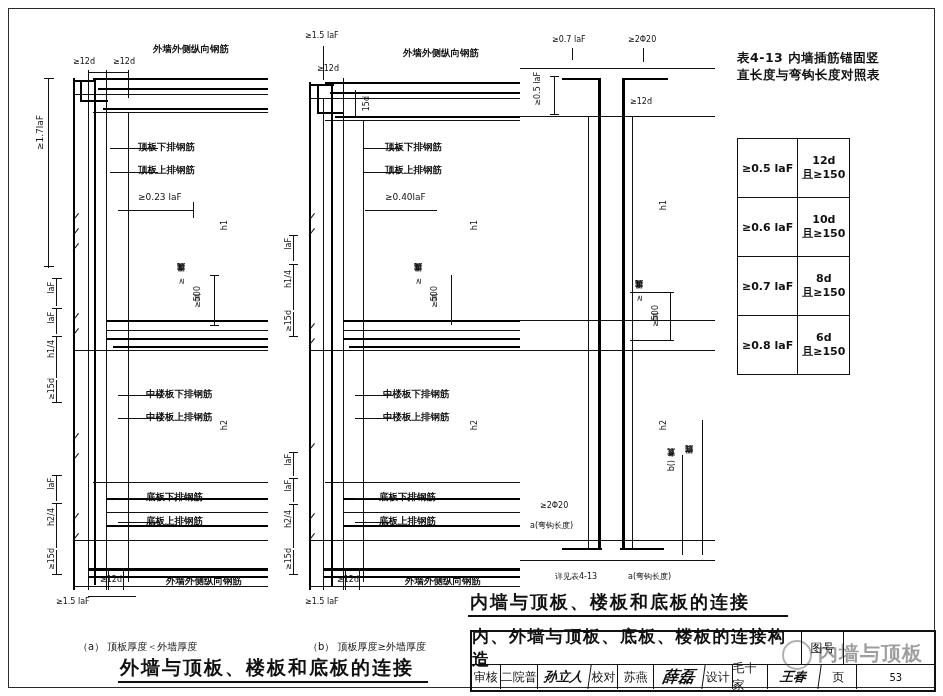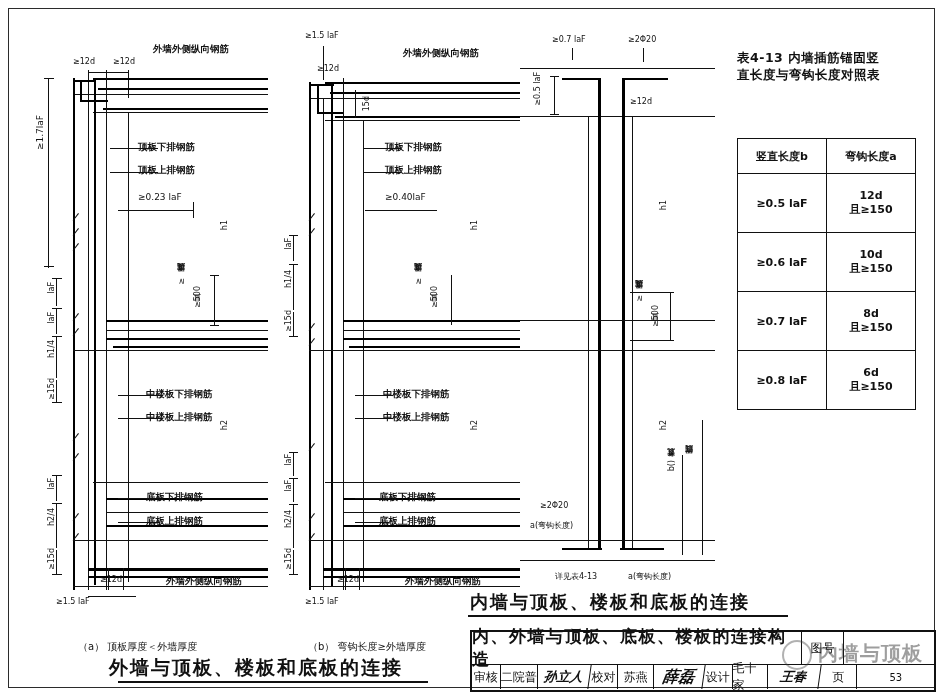--- a/index.html
+++ b/index.html
@@ -331,24 +331,20 @@
     <div class="ln v" style="left:172px;top:435px;height:100px;"></div>
     <div class="ln v" style="left:192px;top:400px;height:135px;"></div>
   </div>
 
   <div class="tbl-title" style="left:737px;top:50px;width:180px;">
     <span>表4-13  内墙插筋锚固竖</span><br>
     <span>直长度与弯钩长度对照表</span>
   </div>
   <table class="t413" style="position:absolute;left:737px;top:138px;">
     <tbody>
-        <tr>
-      <th class="c1" style="height:30px;">竖直长度b</th>
-      <th class="c2">弯钩长度a</th>
-    </tr>
     <tr>
       <td style="height:54px;">≥0.5 laF</td>
       <td>
         <div>12d</div>
         <div>且≥150</div>
       </td>
     </tr>
     <tr>
       <td style="height:54px;">≥0.6 laF</td>
       <td>
@@ -367,23 +363,23 @@
       <td style="height:54px;">≥0.8 laF</td>
       <td>
         <div>6d</div>
         <div>且≥150</div>
       </td>
     </tr>
   </tbody>
     </table>
 
   <div class="cap" style="left:78px;top:640px;">（a）  顶板厚度＜外墙厚度</div>
-  <div class="cap" style="left:308px;top:640px;">（b）  弯钩长度≥外墙厚度</div>
-
-  <div class="bigcap" style="left:109px;top:655px;">外墙与顶板、楼板和底板的连接</div>
+  <div class="cap" style="left:308px;top:640px;">（b）  顶板厚度≥外墙厚度</div>
+
+  <div class="bigcap" style="left:120px;top:655px;">外墙与顶板、楼板和底板的连接</div>
   <div class="ulbar" style="left:118px;top:681px;width:310px;"></div>
 
   <div class="bigcap" style="left:470px;top:590px;font-size:18px;">内墙与顶板、楼板和底板的连接</div>
   <div class="ulbar" style="left:468px;top:615px;width:320px;"></div>
 
   <div class="titleblock" style="left:470px;top:630px;width:462px;height:58px;">
     <div class="tb-row" style="height:32px;border-bottom:1px solid #111;">
       <div class="tb-cell tb-main" style="width:330px;">内、外墙与顶板、底板、楼板的连接构造</div>
       <div class="tb-cell" style="width:42px;">图号</div>
       <div class="tb-cell" style="width:86px;border-right:none;"></div>

